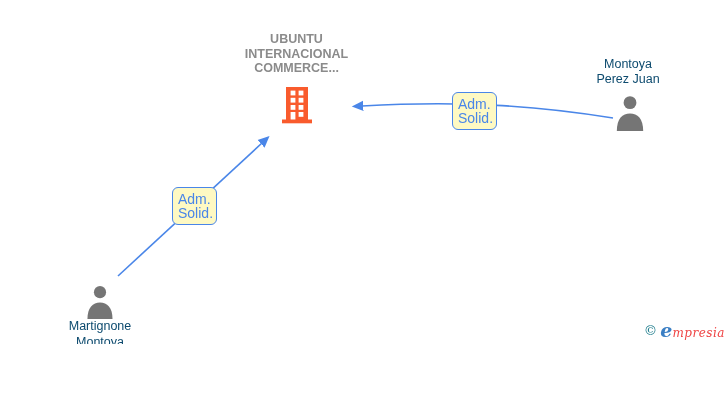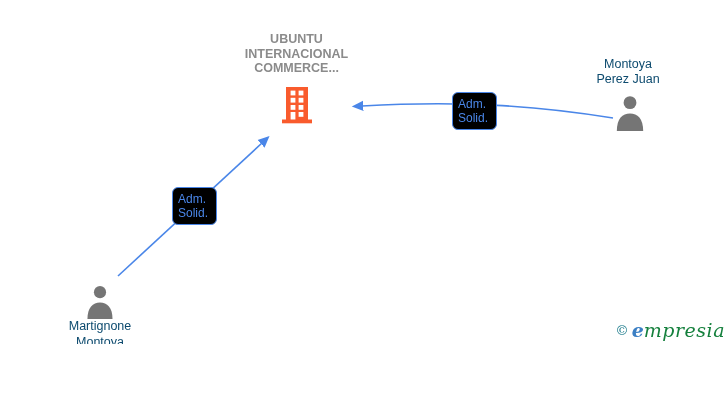--- a/index.html
+++ b/index.html
@@ -11,31 +11,31 @@
   .arrows{position:absolute;left:0;top:0;pointer-events:none;}
   .node-label{
     position:absolute;text-align:center;color:#0c4a6e;
     font-size:12.5px;line-height:15px;
   }
   .company-label{
     font-weight:bold;color:#8b8b8b;line-height:14.5px;
   }
   .icon{position:absolute;}
   .edge-label{
-    position:absolute;background:#000000;border:1.5px solid #4a86e8;
-    border-radius:6px;color:#4a86e8;font-size:12px;line-height:14px;
+    position:absolute;background:#fef9c3;border:1.5px solid #4a86e8;
+    border-radius:6px;color:#4a86e8;font-size:14px;line-height:14px;
     padding:4px 5px;width:33px;text-align:left;cursor:default;
   }
   .watermark{
     position:absolute;right:3px;bottom:3px;white-space:nowrap;
     font-family:"DejaVu Serif",serif;font-style:italic;cursor:pointer;
   }
   .watermark .copy{color:#1d7c8c;font-size:13.5px;font-style:normal;margin-right:3px;vertical-align:2px;}
   .watermark .brand-e{color:#3b7fc4;font-size:19px;font-weight:bold;}
-  .watermark .brand-rest{color:#15803d;font-size:19px;letter-spacing:0.5px;}
+  .watermark .brand-rest{color:#ef4444;font-size:12px;letter-spacing:0.5px;}
   .node{cursor:pointer;}
 </style>
 </head>
 <body>
 
 <div class="canvas">
 
   <svg class="arrows" width="728" height="400" viewBox="0 0 728 400">
     <defs>
       <marker id="ah" viewBox="0 0 10 10" refX="1" refY="5" markerWidth="8" markerHeight="8" orient="auto">

